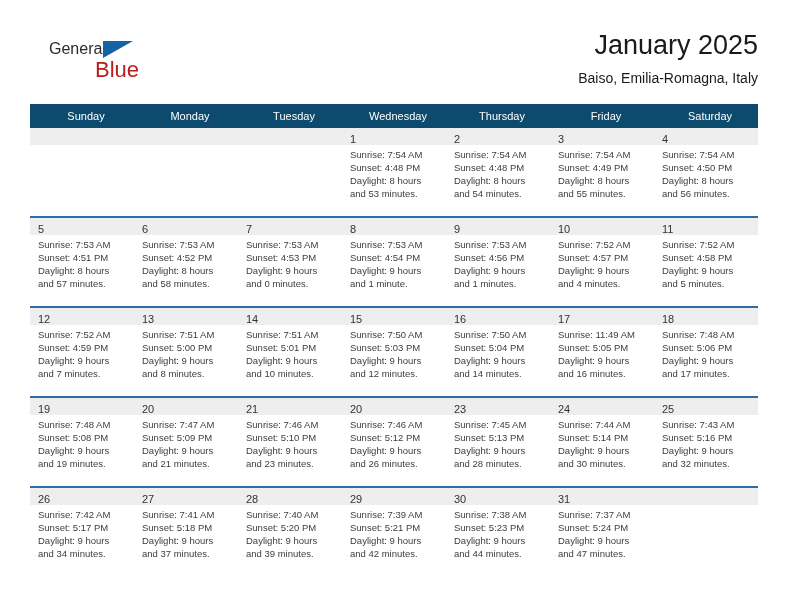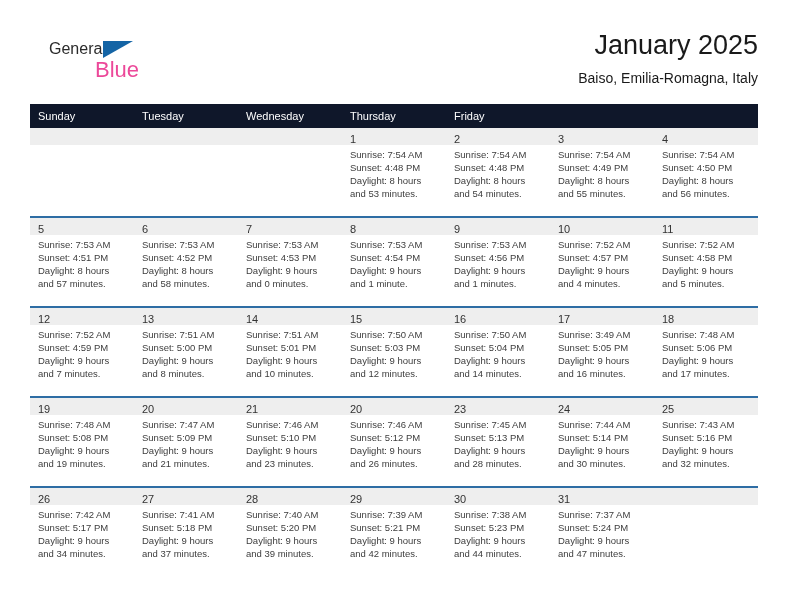--- a/index.html
+++ b/index.html
@@ -56,21 +56,21 @@
     width: 0;
     height: 0;
     border-left: 30px solid #1464a5;
     border-bottom: 17px solid transparent;
   }
   .logo-blue {
     position: absolute;
     left: 62px;
     top: 21px;
     font-size: 22px;
-    color: #ec4899;
+    color: #b91c1c;
     line-height: 26px;
     font-family: "Liberation Sans", sans-serif;
   }
 
   .title-block {
     position: absolute;
     right: 34px;
     top: 28px;
     text-align: right;
   }
@@ -93,21 +93,22 @@
   .calendar {
     position: absolute;
     left: 30px;
     top: 104px;
     width: 728px;
   }
 
   .dow-row {
     display: flex;
     width: 728px;
-    background: #0f172a;
+    background: #0c4a6e;
+    text-align: center;
   }
   .dow-cell {
     width: 104px;
     box-sizing: border-box;
     padding: 5px 0 5px 8px;
     font-size: 11px;
     color: #ffffff;
     line-height: 14px;
     white-space: nowrap;
   }
@@ -165,24 +166,26 @@
       <div class="cal-title">January 2025</div>
       <div class="cal-subtitle">Baiso, Emilia-Romagna, Italy</div>
     </div>
 
   </div>
 
   <div class="calendar">
 
     <div class="dow-row">
       <div class="dow-cell">Sunday</div>
+      <div class="dow-cell">Monday</div>
       <div class="dow-cell">Tuesday</div>
       <div class="dow-cell">Wednesday</div>
       <div class="dow-cell">Thursday</div>
       <div class="dow-cell">Friday</div>
+      <div class="dow-cell">Saturday</div>
     </div>
 
     <div class="week-row first">
       <div class="day-cell empty">
         <div class="day-num-band"><span class="day-num"></span></div>
         <div class="day-info">
           
           
           
           
@@ -352,21 +355,21 @@
         <div class="day-info">
           <div>Sunrise: 7:50 AM</div>
           <div>Sunset: 5:04 PM</div>
           <div>Daylight: 9 hours</div>
           <div>and 14 minutes.</div>
         </div>
       </div>
       <div class="day-cell">
         <div class="day-num-band"><span class="day-num">17</span></div>
         <div class="day-info">
-          <div>Sunrise: 3:49 AM</div>
+          <div>Sunrise: 11:49 AM</div>
           <div>Sunset: 5:05 PM</div>
           <div>Daylight: 9 hours</div>
           <div>and 16 minutes.</div>
         </div>
       </div>
       <div class="day-cell">
         <div class="day-num-band"><span class="day-num">18</span></div>
         <div class="day-info">
           <div>Sunrise: 7:48 AM</div>
           <div>Sunset: 5:06 PM</div>

